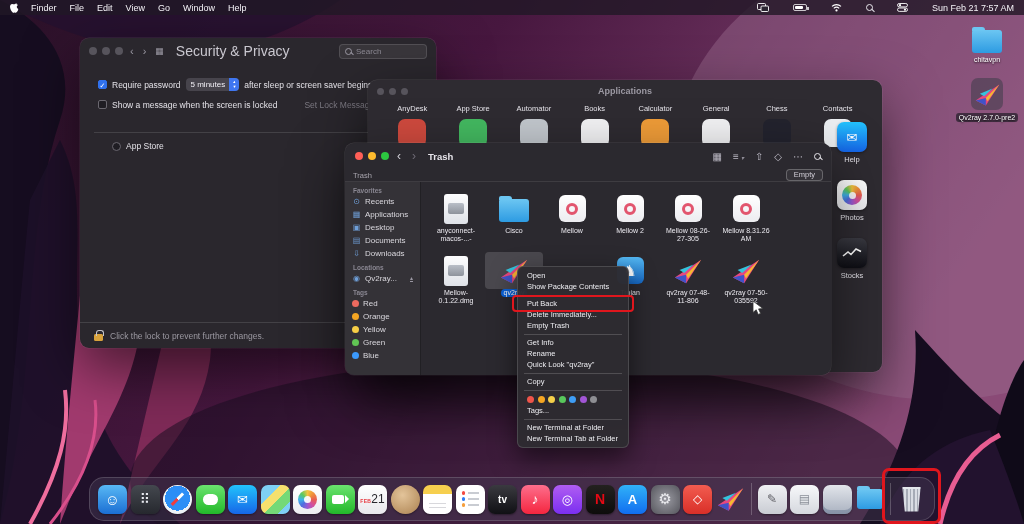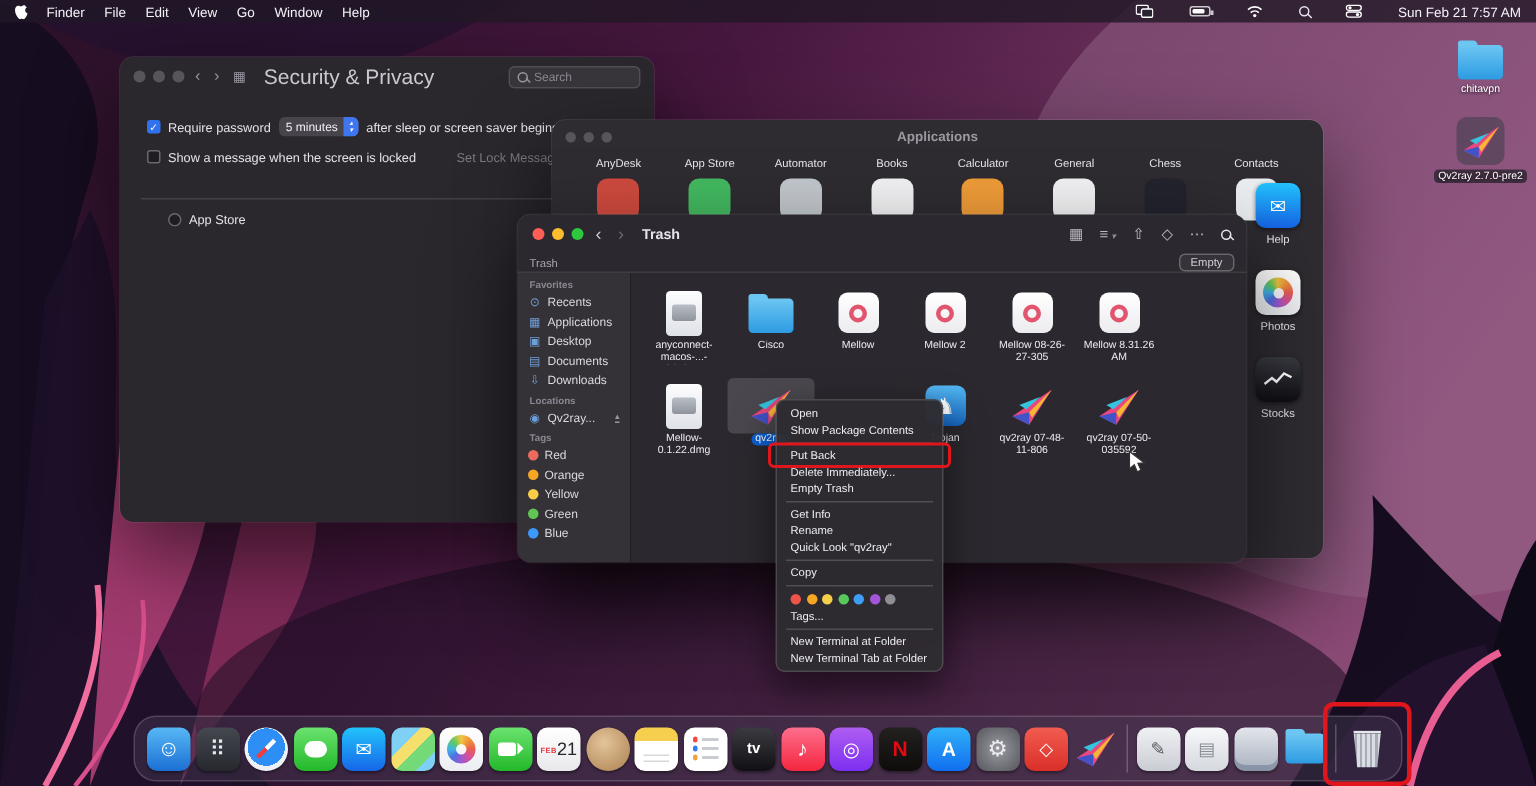--- a/index.html
+++ b/index.html
@@ -268,20 +268,24 @@
       <span class="cb"></span>
       <span>Show a message when the screen is locked</span>
       <button class="sp-btn dim">Set Lock Message...</button>
     </div>
     <div class="sp-div"></div>
     <div class="sp-row" style="padding-left:14px">
       <span class="radio"></span>
       <span>App Store</span>
     </div>
   </div>
+  <div class="sp-footer">
+    <span class="padlock"></span>
+    <span>Click the lock to prevent further changes.</span>
+  </div>
 </div>
 
 <div id="applications-window" class="win">
   <div class="aw-bar">
     <span class="tl gray" style="width:7px;height:7px"></span>
     <span class="tl gray" style="width:7px;height:7px"></span>
     <span class="tl gray" style="width:7px;height:7px"></span>
     <span class="aw-title">Applications</span>
   </div>
   <div id="app-labels">

